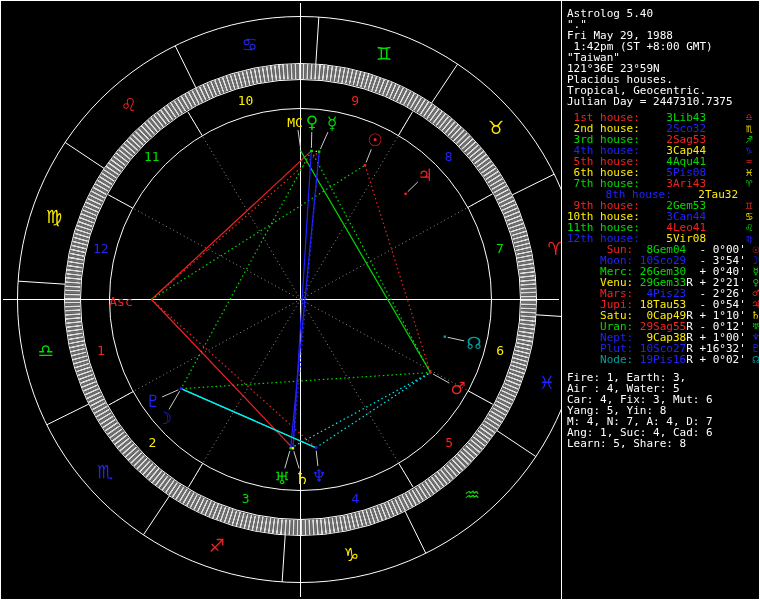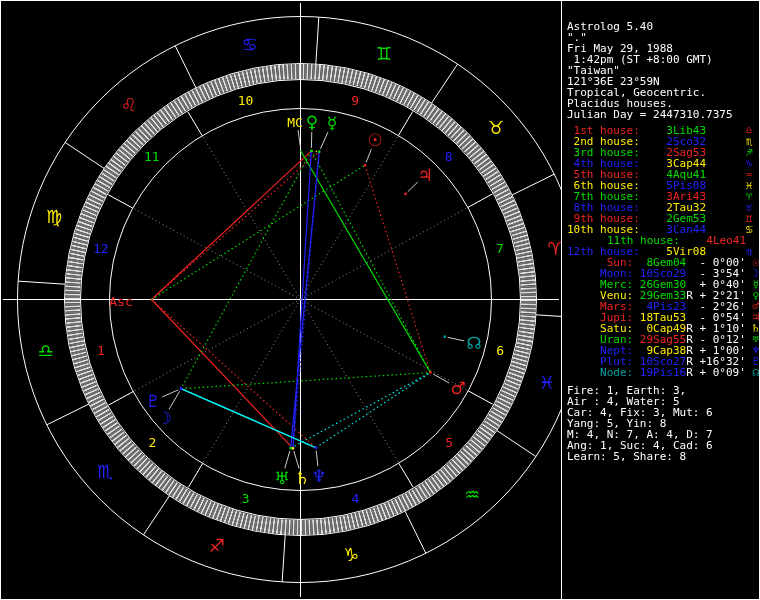--- a/index.html
+++ b/index.html
@@ -3,21 +3,21 @@
 <meta charset="utf-8">
 <style>
   html,body{margin:0;padding:0;background:#000;}
   .frame{position:relative;width:760px;height:600px;background:#000;box-sizing:border-box;
          border:1px solid #fff;overflow:hidden;font-family:"DejaVu Sans Mono",monospace;}
   .wheel-pane{position:absolute;left:0;top:0;width:560px;height:598px;overflow:hidden;}
   .side-panel{position:absolute;left:560px;top:0;width:198px;height:598px;
               border-left:1px solid #fff;background:#000;}
   .pblock{padding-left:5px;}
   .pblock div{white-space:pre;font-size:11px;line-height:11px;color:#fff;}
-  #hdr{padding-top:20px;}
+  #hdr{padding-top:7px;}
   #houses{margin-top:5px;}
   #planets{margin-top:0px;}
   #stats{margin-top:7px;}
   text{font-family:"DejaVu Sans",sans-serif;}
   .num{font-family:"DejaVu Sans Mono",monospace;}
 </style>
 </head>
 <body>
 
 <div class="frame">
@@ -140,50 +140,50 @@
       </svg>
   </div>
   <div class="side-panel">
     <div id="hdr" class="pblock">
         <div>Astrolog 5.40</div>
         <div>"."</div>
         <div>Fri May 29, 1988</div>
         <div> 1:42pm (ST +8:00 GMT)</div>
         <div>"Taiwan"</div>
         <div>121°36E 23°59N</div>
+        <div>Placidus houses.</div>
         <div>Tropical, Geocentric.</div>
-        <div>Placidus houses.</div>
         <div>Julian Day = 2447310.7375</div>
       </div>
     <div id="houses" class="pblock">
         <div><span style="color: rgb(242, 34, 34);"> 1st house:</span><span style="color: rgb(0, 221, 0);">    3Lib43</span><span style="color: rgb(255, 255, 255);">      </span><span style="color: rgb(242, 34, 34);">♎</span></div>
         <div><span style="color: rgb(255, 238, 0);"> 2nd house:</span><span style="color: rgb(34, 34, 255);">    2Sco32</span><span style="color: rgb(255, 255, 255);">      </span><span style="color: rgb(255, 238, 0);">♏</span></div>
         <div><span style="color: rgb(0, 221, 0);"> 3rd house:</span><span style="color: rgb(242, 34, 34);">    2Sag53</span><span style="color: rgb(255, 255, 255);">      </span><span style="color: rgb(0, 221, 0);">♐</span></div>
         <div><span style="color: rgb(34, 34, 255);"> 4th house:</span><span style="color: rgb(255, 238, 0);">    3Cap44</span><span style="color: rgb(255, 255, 255);">      </span><span style="color: rgb(34, 34, 255);">♑</span></div>
         <div><span style="color: rgb(242, 34, 34);"> 5th house:</span><span style="color: rgb(0, 221, 0);">    4Aqu41</span><span style="color: rgb(255, 255, 255);">      </span><span style="color: rgb(242, 34, 34);">♒</span></div>
         <div><span style="color: rgb(255, 238, 0);"> 6th house:</span><span style="color: rgb(34, 34, 255);">    5Pis08</span><span style="color: rgb(255, 255, 255);">      </span><span style="color: rgb(255, 238, 0);">♓</span></div>
         <div><span style="color: rgb(0, 221, 0);"> 7th house:</span><span style="color: rgb(242, 34, 34);">    3Ari43</span><span style="color: rgb(255, 255, 255);">      </span><span style="color: rgb(0, 221, 0);">♈</span></div>
-        <div><span style="color: rgb(34, 34, 255);"> 8th house:</span><span style="color: rgb(255, 238, 0);">    2Tau32</span><span style="color: rgb(255, 255, 255);">      </span><span style="color: rgb(34, 34, 255);">♉</span></div>
+        <div><span style="color: rgb(34, 34, 255); margin-left: 32px;"> 8th house:</span><span style="color: rgb(255, 238, 0);">    2Tau32</span><span style="color: rgb(255, 255, 255);">      </span><span style="color: rgb(34, 34, 255);">♉</span></div>
         <div><span style="color: rgb(242, 34, 34);"> 9th house:</span><span style="color: rgb(0, 221, 0);">    2Gem53</span><span style="color: rgb(255, 255, 255);">      </span><span style="color: rgb(242, 34, 34);">♊</span></div>
         <div><span style="color: rgb(255, 238, 0);">10th house:</span><span style="color: rgb(34, 34, 255);">    3Can44</span><span style="color: rgb(255, 255, 255);">      </span><span style="color: rgb(255, 238, 0);">♋</span></div>
-        <div><span style="color: rgb(0, 221, 0); margin-left: 40px;">11th house:</span><span style="color: rgb(242, 34, 34);">    4Leo41</span><span style="color: rgb(255, 255, 255);">      </span><span style="color: rgb(0, 221, 0);">♌</span></div>
+        <div><span style="color: rgb(0, 221, 0);">11th house:</span><span style="color: rgb(242, 34, 34);">    4Leo41</span><span style="color: rgb(255, 255, 255);">      </span><span style="color: rgb(0, 221, 0);">♌</span></div>
         <div><span style="color: rgb(34, 34, 255);">12th house:</span><span style="color: rgb(255, 238, 0);">    5Vir08</span><span style="color: rgb(255, 255, 255);">      </span><span style="color: rgb(34, 34, 255);">♍</span></div>
       </div>
     <div id="planets" class="pblock">
         <div><span style="color: rgb(242, 34, 34);">      Sun:</span><span style="color: rgb(0, 221, 0);">  8Gem04</span><span style="color: rgb(255, 255, 255);"> </span><span style="color: rgb(255, 255, 255);"> - 0°00'</span><span style="color: rgb(255, 255, 255);"> </span><span style="color: rgb(242, 34, 34);">☉</span></div>
         <div><span style="color: rgb(34, 34, 255);">     Moon:</span><span style="color: rgb(34, 34, 255); margin-top: 45px;"> 10Sco29</span><span style="color: rgb(255, 255, 255);"> </span><span style="color: rgb(255, 255, 255);"> - 3°54'</span><span style="color: rgb(255, 255, 255);"> </span><span style="color: rgb(34, 34, 255);">☽</span></div>
         <div><span style="color: rgb(0, 221, 0);">     Merc:</span><span style="color: rgb(0, 221, 0);"> 26Gem30</span><span style="color: rgb(255, 255, 255);"> </span><span style="color: rgb(255, 255, 255);"> + 0°40'</span><span style="color: rgb(255, 255, 255);"> </span><span style="color: rgb(0, 221, 0);">☿</span></div>
         <div><span style="color: rgb(255, 238, 0);">     Venu:</span><span style="color: rgb(0, 221, 0);"> 29Gem33</span><span style="color: rgb(255, 255, 255);">R</span><span style="color: rgb(255, 255, 255); text-align: right;"> + 2°21'</span><span style="color: rgb(255, 255, 255);"> </span><span style="color: rgb(0, 221, 0);">♀</span></div>
         <div><span style="color: rgb(242, 34, 34);">     Mars:</span><span style="color: rgb(34, 34, 255);">  4Pis23</span><span style="color: rgb(255, 255, 255);"> </span><span style="color: rgb(255, 255, 255);"> - 2°26'</span><span style="color: rgb(255, 255, 255);"> </span><span style="color: rgb(242, 34, 34);">♂</span></div>
         <div><span style="color: rgb(242, 34, 34);">     Jupi:</span><span style="color: rgb(255, 238, 0);"> 18Tau53</span><span style="color: rgb(255, 255, 255);"> </span><span style="color: rgb(255, 255, 255);"> - 0°54'</span><span style="color: rgb(255, 255, 255);"> </span><span style="color: rgb(242, 34, 34);">♃</span></div>
         <div><span style="color: rgb(255, 238, 0); margin-top: 24px;">     Satu:</span><span style="color: rgb(255, 238, 0);">  0Cap49</span><span style="color: rgb(255, 255, 255);">R</span><span style="color: rgb(255, 255, 255);"> + 1°10'</span><span style="color: rgb(255, 255, 255);"> </span><span style="color: rgb(255, 238, 0);">♄</span></div>
         <div><span style="color: rgb(0, 221, 0);">     Uran:</span><span style="color: rgb(242, 34, 34);"> 29Sag55</span><span style="color: rgb(255, 255, 255);">R</span><span style="color: rgb(255, 255, 255);"> - 0°12'</span><span style="color: rgb(255, 255, 255);"> </span><span style="color: rgb(0, 221, 0);">♅</span></div>
         <div><span style="color: rgb(34, 34, 255);">     Nept:</span><span style="color: rgb(255, 238, 0);">  9Cap38</span><span style="color: rgb(255, 255, 255);">R</span><span style="color: rgb(255, 255, 255);"> + 1°00'</span><span style="color: rgb(255, 255, 255);"> </span><span style="color: rgb(34, 34, 255);">♆</span></div>
         <div><span style="color: rgb(34, 34, 255);">     Plut:</span><span style="color: rgb(34, 34, 255);"> 10Sco27</span><span style="color: rgb(255, 255, 255);">R</span><span style="color: rgb(255, 255, 255);"> +16°32'</span><span style="color: rgb(255, 255, 255);"> </span><span style="color: rgb(34, 34, 255);">♇</span></div>
-        <div><span style="color: rgb(0, 160, 160);">     Node:</span><span style="color: rgb(34, 34, 255);"> 19Pis16</span><span style="color: rgb(255, 255, 255);">R</span><span style="color: rgb(255, 255, 255);"> + 0°09'</span><span style="color: rgb(255, 255, 255);"> </span><span style="color: rgb(0, 160, 160);">☊</span></div>
+        <div><span style="color: rgb(0, 160, 160);">     Node:</span><span style="color: rgb(34, 34, 255);"> 19Pis16</span><span style="color: rgb(255, 255, 255);">R</span><span style="color: rgb(255, 255, 255);"> + 0°02'</span><span style="color: rgb(255, 255, 255);"> </span><span style="color: rgb(0, 160, 160);">☊</span></div>
       </div>
     <div id="stats" class="pblock">
         <div>Fire: 1, Earth: 3,</div>
         <div>Air : 4, Water: 5</div>
         <div>Car: 4, Fix: 3, Mut: 6</div>
         <div>Yang: 5, Yin: 8</div>
         <div>M: 4, N: 7, A: 4, D: 7</div>
         <div>Ang: 1, Suc: 4, Cad: 6</div>
         <div>Learn: 5, Share: 8</div>
       </div>

